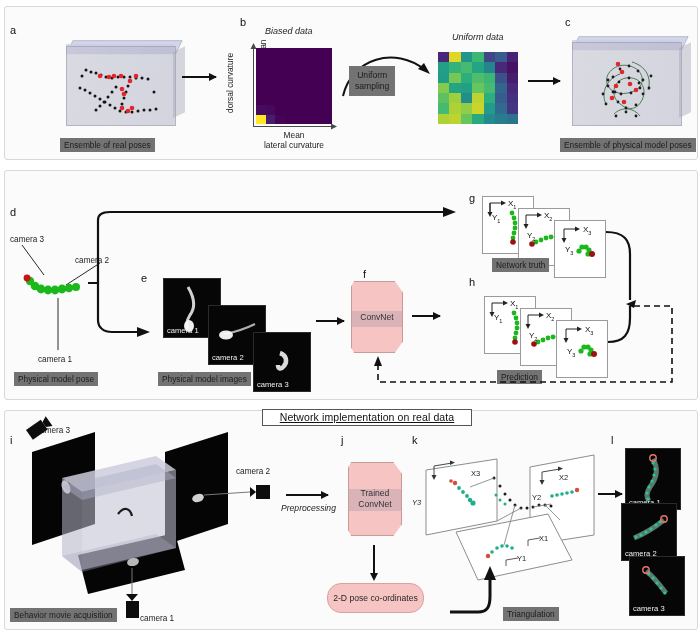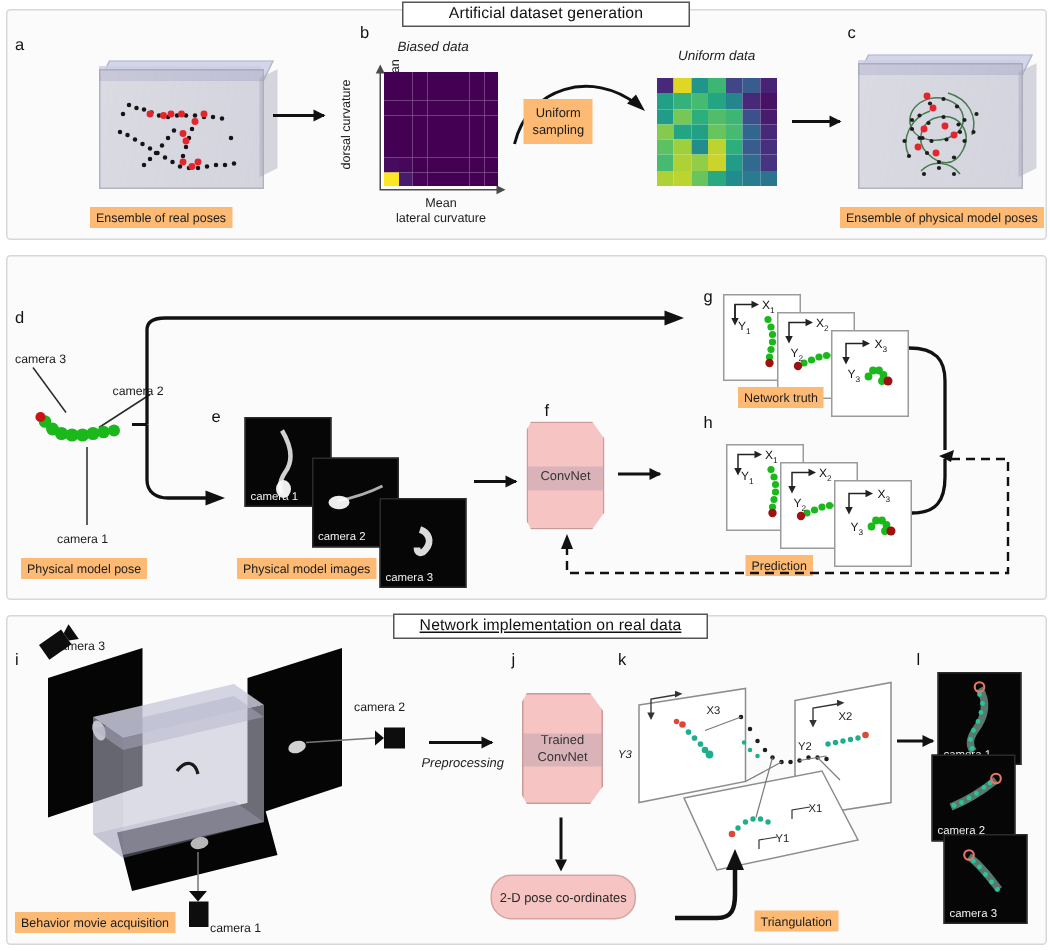--- a/index.html
+++ b/index.html
@@ -17,21 +17,21 @@
              font-size:10.5px;text-align:center;line-height:15px;height:15px;
              color:#111;letter-spacing:.1px;z-index:9;}
   #t1{left:268px;top:1px;width:190px;}
   #t2{left:265px;top:172px;width:190px;}
   #t3{left:262px;top:409px;width:208px;text-decoration:underline;}
 
   
   .plab{position:absolute;font-size:11px;color:#111;font-family:"Liberation Sans",sans-serif;}
 
   
-  .cap{position:absolute;background:#fdba74;color:#1c1c1c;font-size:8.3px;
+  .cap{position:absolute;background:#737373;color:#1c1c1c;font-size:8.3px;
        padding:2px 4px;white-space:nowrap;line-height:10px;}
 
   
   .txt{position:absolute;font-size:8.2px;color:#1c1c1c;white-space:nowrap;line-height:10px;}
   .txt-i{font-style:italic;}
   .axlab{position:absolute;font-size:8.4px;color:#1c1c1c;text-align:center;line-height:10px;}
 
   
   .cube{position:absolute;}
   .cube .body{position:absolute;left:0;top:14px;width:100%;height:calc(100% - 22px);
@@ -85,21 +85,20 @@
 </style>
 </head>
 <body>
 
 <div class="fig">
 
   <div class="section" id="sec-a"></div>
   <div class="section" id="sec-b"></div>
   <div class="section" id="sec-c"></div>
 
-  <div class="sec-title" id="t1">Artificial dataset generation</div>
   <div class="sec-title" id="t3">Network implementation on real data</div>
 
   <div class="plab" style="left:10px;top:24px;">a</div>
 
   <div class="cube" style="left:66px;top:32px;width:108px;height:100px;">
     <div class="lid"></div>
       <div class="lidface"></div>
       <div class="body"></div>
       <div class="rside"></div>
     <div class="inner">

